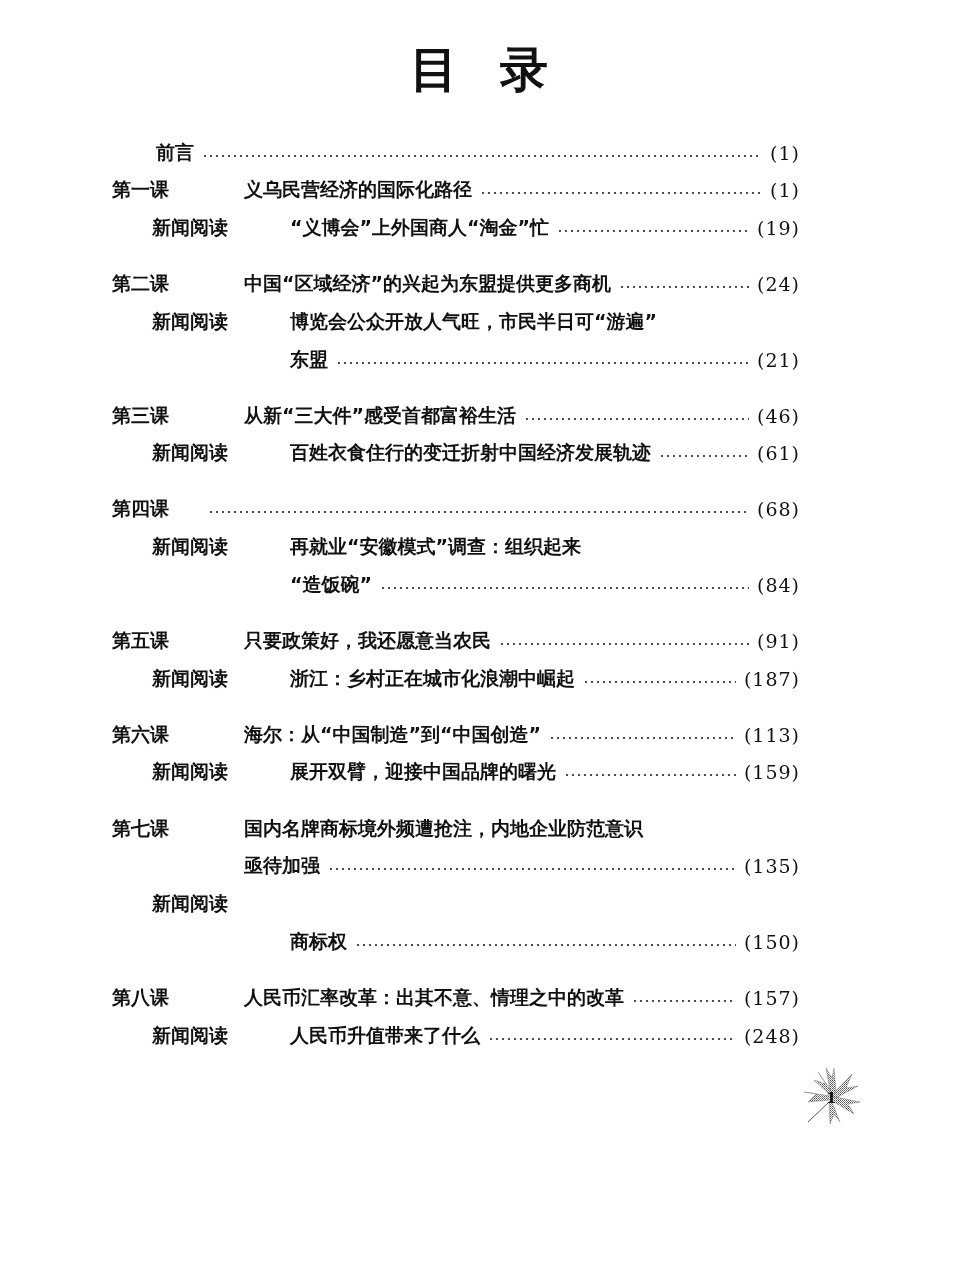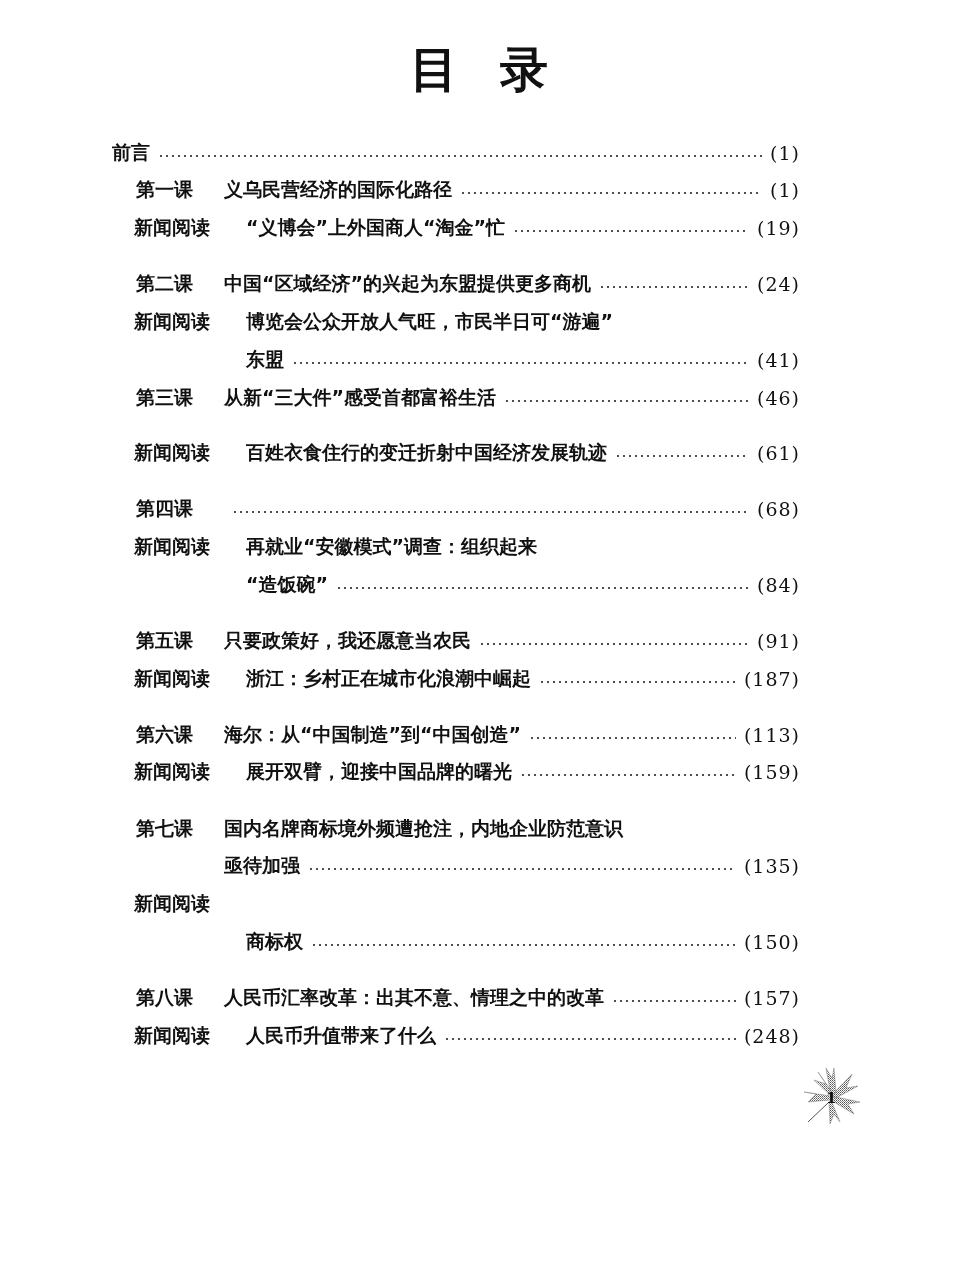--- a/index.html
+++ b/index.html
@@ -12,23 +12,23 @@
       font-family: "DejaVu Serif", serif; font-weight: bold; font-size: 48px;
       letter-spacing: 42px; padding-left: 40px; box-sizing: border-box; color: #111;
     }
     .toc { position: absolute; left: 112px; width: 688px; top: 0; }
     .row {
       position: absolute; left: 0; width: 688px; height: 30px;
       display: flex; align-items: center; font-size: 19px; font-weight: bold;
       white-space: nowrap;
     }
     .row .lbl { flex: 0 0 auto; }
-    .row .lbl.chap { width: 88px; margin-left: 24px; }
-    .row .lbl.news { width: 112px; }
-    .row .txt { flex: 0 0 auto; }
+    .row .lbl.chap { width: 88px; }
+    .row .lbl.news { width: 112px; text-align: center; }
+    .row .txt { flex: 0 0 auto; margin-left: 44px; }
     .row .dots {
       flex: 1 1 auto; height: 2px; margin: 0 8px; align-self: center; margin-top: 6px;
       background-image: radial-gradient(circle, #222 1px, transparent 1.3px);
       background-size: 6px 3px; background-repeat: repeat-x; background-position: left center;
       min-width: 10px;
     }
     .row .pg {
       flex: 0 0 auto; font-family: "DejaVu Serif", serif; font-weight: normal;
       font-size: 19px; letter-spacing: 1px;
     }
@@ -74,24 +74,24 @@
     <span class="pg">(24)</span>
   </div>
   <div class="row news-row" style="top:307px">
     <span class="lbl news">新闻阅读</span>
     <span class="txt">博览会公众开放人气旺，市民半日可“游遍”</span>
   </div>
   <div class="row news-row" style="top:345px">
     <span class="lbl news"></span>
     <span class="txt">东盟</span>
     <span class="dots"></span>
-    <span class="pg">(41)</span>
+    <span class="pg">(21)</span>
   </div>
 
-  <div class="row" style="top:383px">
+  <div class="row" style="top:401px">
     <span class="lbl chap">第三课</span>
     <span class="txt">从新“三大件”感受首都富裕生活</span>
     <span class="dots"></span>
     <span class="pg">(46)</span>
   </div>
   <div class="row news-row" style="top:438px">
     <span class="lbl news">新闻阅读</span>
     <span class="txt">百姓衣食住行的变迁折射中国经济发展轨迹</span>
     <span class="dots"></span>
     <span class="pg">(61)</span>

